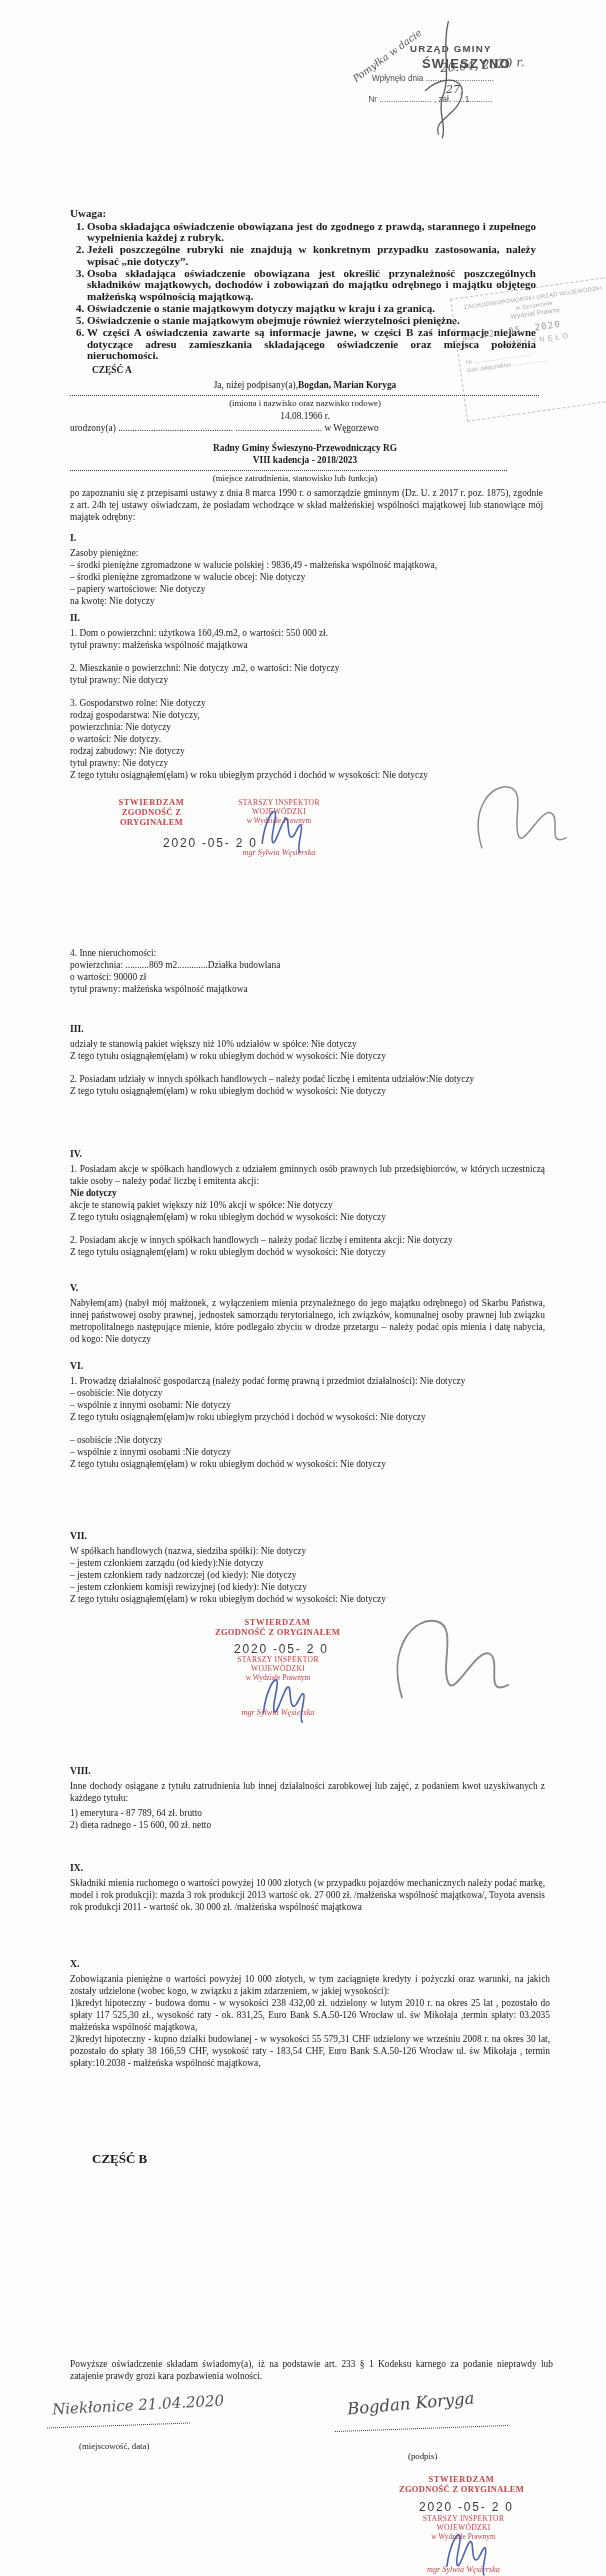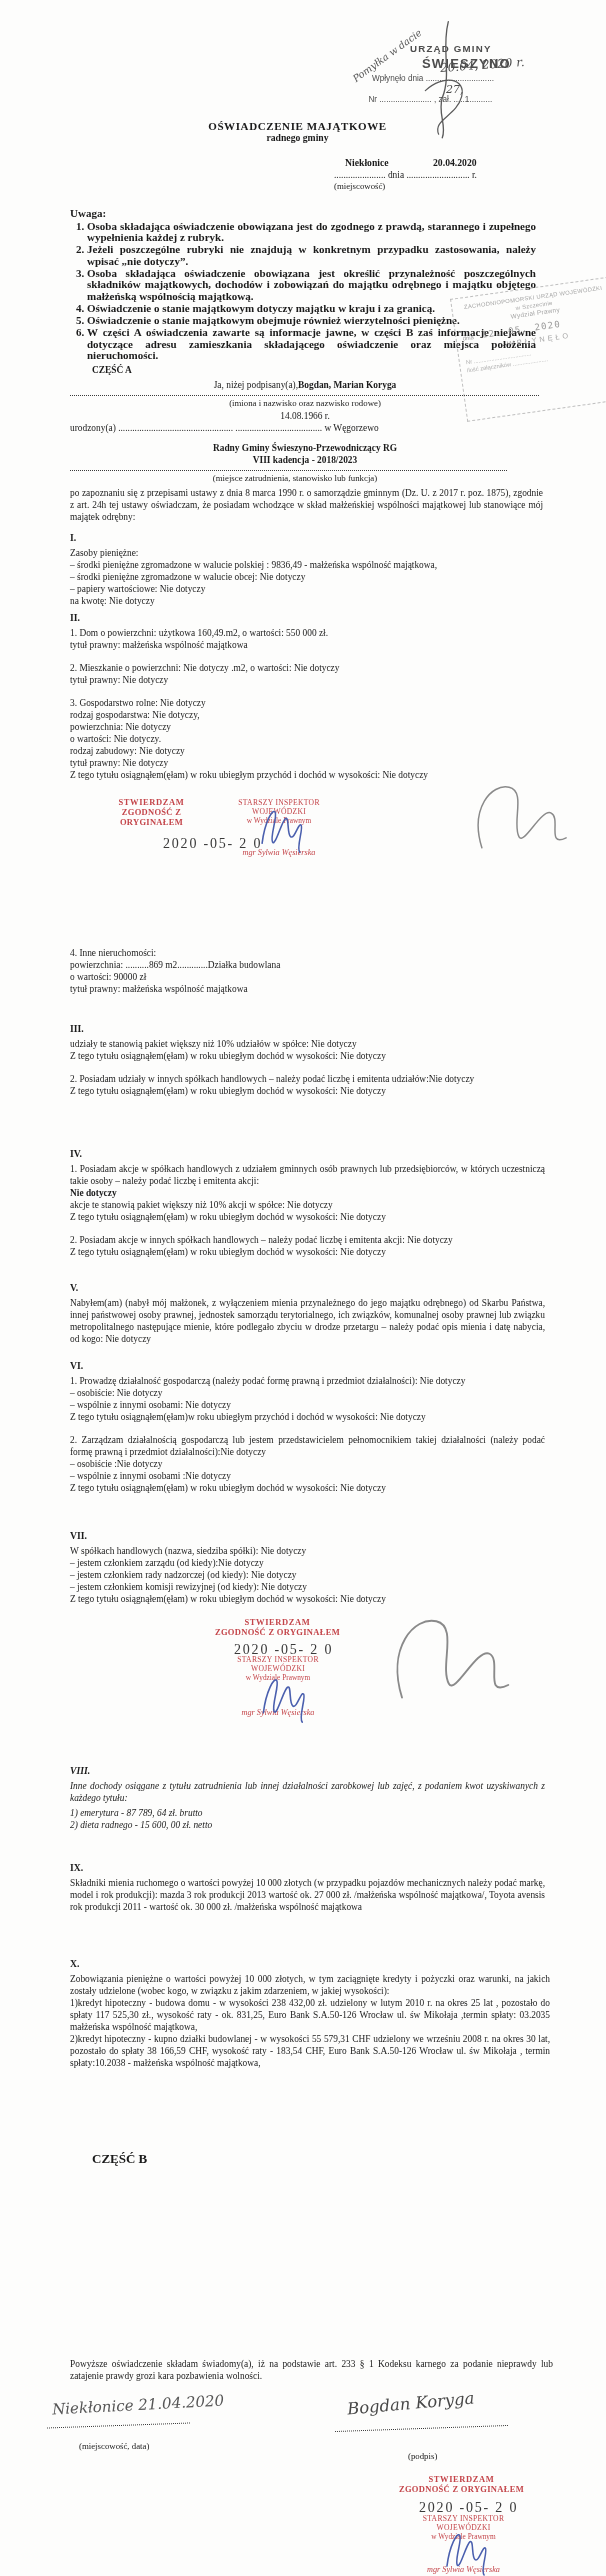--- a/index.html
+++ b/index.html
@@ -18,21 +18,21 @@
   .title2{font-size:9.7px;font-weight:bold;}
   .notes{font-size:11px;line-height:11.5px;font-weight:bold;}
   .notes ol{margin:1.2px 0 0 0;padding-left:17px;}
   .notes li{margin-bottom:0.6px;text-align:justify;}
   .stamp-sans{font-family:"Liberation Sans",sans-serif;color:#4d4d4d;}
   .hw{font-family:"DejaVu Serif",serif;font-style:italic;color:#4c4c4c;}
   .red{color:#c4454a;}
   .certify{font-family:"Liberation Serif",serif;}
   .certify .l1{font-size:8.5px;letter-spacing:0.6px;font-weight:bold;}
   .certify .l2{font-size:8.5px;letter-spacing:0.3px;font-weight:bold;}
-  .datestamp{font-family:Liberation Serif, serif;letter-spacing:1.8px;color:#3a3a3a;font-size:14px;}
+  .datestamp{font-family:Liberation Sans, sans-serif;letter-spacing:1.8px;color:#3a3a3a;font-size:12px;}
   .insp1{font-size:7.6px;letter-spacing:0.3px;}
   .insp2{font-size:7.3px;}
   .inspname{font-size:8.2px;font-style:italic;}
   .voivode{border:1.2px dashed #b8b8b8;color:#9b9b9b;font-family:"Liberation Sans",sans-serif;
            transform:rotate(-8deg);transform-origin:top left;padding:4.9px 6px;opacity:.9;}
   .voivode .vl{font-size:5.8px;letter-spacing:0.3px;text-align:center;line-height:8px;}
   .voivode .vdate{font-family:"DejaVu Sans Mono",monospace;font-size:9px;letter-spacing:1.2px;color:#8f8f8f;}
   .voivode .vrec{font-size:7.3px;letter-spacing:3px;text-align:center;color:#a0a0a0;}
   .voivode .vnr{font-size:5.8px;text-align:left;color:#a6a6a6;line-height:8.5px;}
   svg{display:block;}
@@ -57,31 +57,21 @@
       <span>, zał.</span>
       <span>.....1..........</span>
     </div>
     <div class="abs hw" style="left:97px;top:66px;font-size:11px;">27,</div>
     <svg class="abs" style="left:52px;top:1.2px;" width="91" height="121" viewBox="0 0 150 200">
       <path d="M78,6 C66,52 84,92 68,132 C60,158 76,178 68,198" fill="none" stroke="#5a5a5a" stroke-width="2.2" stroke-linecap="round"></path>
       <path d="M40,120 C70,92 108,100 100,130 C92,162 52,168 62,192" fill="none" stroke="#5a5a5a" stroke-width="2" stroke-linecap="round"></path>
     </svg>
   </div>
 
-  <div class="abs c" style="left:146px;top:120px;width:303px;">
-    <div class="title1">OŚWIADCZENIE MAJĄTKOWE</div>
-    <div class="title2">radnego gminy</div>
-  </div>
-
-  <div class="abs" style="left:334px;top:157px;width:206px;">
-    <span class="b" style="font-size:9.7px;margin-left:11px;">Niekłonice</span>
-    <span class="b" style="font-size:9.7px;margin-left:42px;">20.04.2020</span>
-    <div class="ln" style="margin-top:1.2px;">...................... dnia ........................... r.</div>
-    <div class="cap">(miejscowość)</div>
-  </div>
+
 
   <div class="abs notes" style="left:70px;top:208px;width:466px;">
     <div>Uwaga:</div>
     <ol>
       <li>Osoba składająca oświadczenie obowiązana jest do zgodnego z prawdą, starannego i zupełnego wypełnienia każdej z rubryk.</li>
       <li>Jeżeli poszczególne rubryki nie znajdują w konkretnym przypadku zastosowania, należy wpisać „nie dotyczy”.</li>
       <li>Osoba składająca oświadczenie obowiązana jest określić przynależność poszczególnych składników majątkowych, dochodów i zobowiązań do majątku odrębnego i majątku objętego małżeńską wspólnością majątkową.</li>
       <li>Oświadczenie o stanie majątkowym dotyczy majątku w kraju i za granicą.</li>
       <li>Oświadczenie o stanie majątkowym obejmuje również wierzytelności pieniężne.</li>
       <li>W części A oświadczenia zawarte są informacje jawne, w części B zaś informacje niejawne dotyczące adresu zamieszkania składającego oświadczenie oraz miejsca położenia nieruchomości.</li>
@@ -205,21 +195,20 @@
 
   <div class="abs" style="left:70px;top:1360px;width:475px;">
     <div class="num">VI.</div>
     <div class="blk">
       <div class="ln just">1. Prowadzę działalność gospodarczą (należy podać formę prawną i przedmiot działalności): Nie dotyczy</div>
       <div class="ln">– osobiście: Nie dotyczy</div>
       <div class="ln">– wspólnie z innymi osobami: Nie dotyczy</div>
       <div class="ln">Z tego tytułu osiągnąłem(ęłam)w roku ubiegłym przychód i dochód w wysokości: Nie dotyczy</div>
     </div>
     <div class="blk">
-      <div class="ln just">2. Zarządzam działalnością gospodarczą lub jestem przedstawicielem pełnomocnikiem takiej działalności (należy podać formę prawną i przedmiot działalności):Nie dotyczy</div>
       <div class="ln">– osobiście :Nie dotyczy</div>
       <div class="ln">– wspólnie z innymi osobami :Nie dotyczy</div>
       <div class="ln">Z tego tytułu osiągnąłem(ęłam) w roku ubiegłym dochód w wysokości: Nie dotyczy</div>
     </div>
   </div>
 
   <div class="abs" style="left:70px;top:1530px;width:475px;">
     <div class="num">VII.</div>
     <div class="ln">W spółkach handlowych (nazwa, siedziba spółki): Nie dotyczy</div>
     <div class="ln">– jestem członkiem zarządu (od kiedy):Nie dotyczy</div>
@@ -240,21 +229,21 @@
       <div class="inspname" style="margin-top:25.5px;">mgr Sylwia Węsierska</div>
     </div>
     <svg class="abs" style="left:254px;top:56px;" width="67" height="58" viewBox="0 0 100 80">
       <path d="M14,62 C18,30 30,8 34,14 C38,20 26,52 30,60 C34,68 44,28 50,24 C56,20 52,48 58,52 C64,56 70,30 74,34 C78,38 66,70 72,76" fill="none" stroke="#4a5fae" stroke-width="2.4" stroke-linecap="round"></path>
     </svg>
     <svg class="abs" style="left:382px;top:-3px;" width="140" height="100" viewBox="0 0 220 160">
       <path d="M30,140 C5,60 50,10 85,18 C120,26 90,90 105,118 C115,136 150,60 170,70 C190,80 160,140 200,120" fill="none" stroke="#8a8a8a" stroke-width="3" stroke-linecap="round"></path>
     </svg>
   </div>
 
-  <div class="abs" style="left:70px;top:1765px;width:475px;font-style:italic;">
+  <div class="abs" style="left:70px;top:1765px;width:475px;">
     <div class="num">VIII.</div>
     <div class="ln just">Inne dochody osiągane z tytułu zatrudnienia lub innej działalności zarobkowej lub zajęć, z podaniem kwot uzyskiwanych z każdego tytułu:</div>
     <div class="ln" style="margin-top:3.6px;">1) emerytura - 87 789, 64 zł. brutto</div>
     <div class="ln">2) dieta radnego - 15 600, 00 zł. netto</div>
   </div>
 
   <div class="abs" style="left:70px;top:1862px;width:475px;">
     <div class="num">IX.</div>
     <div class="ln just">Składniki mienia ruchomego o wartości powyżej 10 000 złotych (w przypadku pojazdów mechanicznych należy podać markę, model i rok produkcji): mazda 3 rok produkcji 2013 wartość ok. 27 000 zł. /małżeńska wspólność majątkowa/, Toyota avensis rok produkcji 2011 - wartość ok. 30 000 zł. /małżeńska wspólność majątkowa</div>
   </div>

